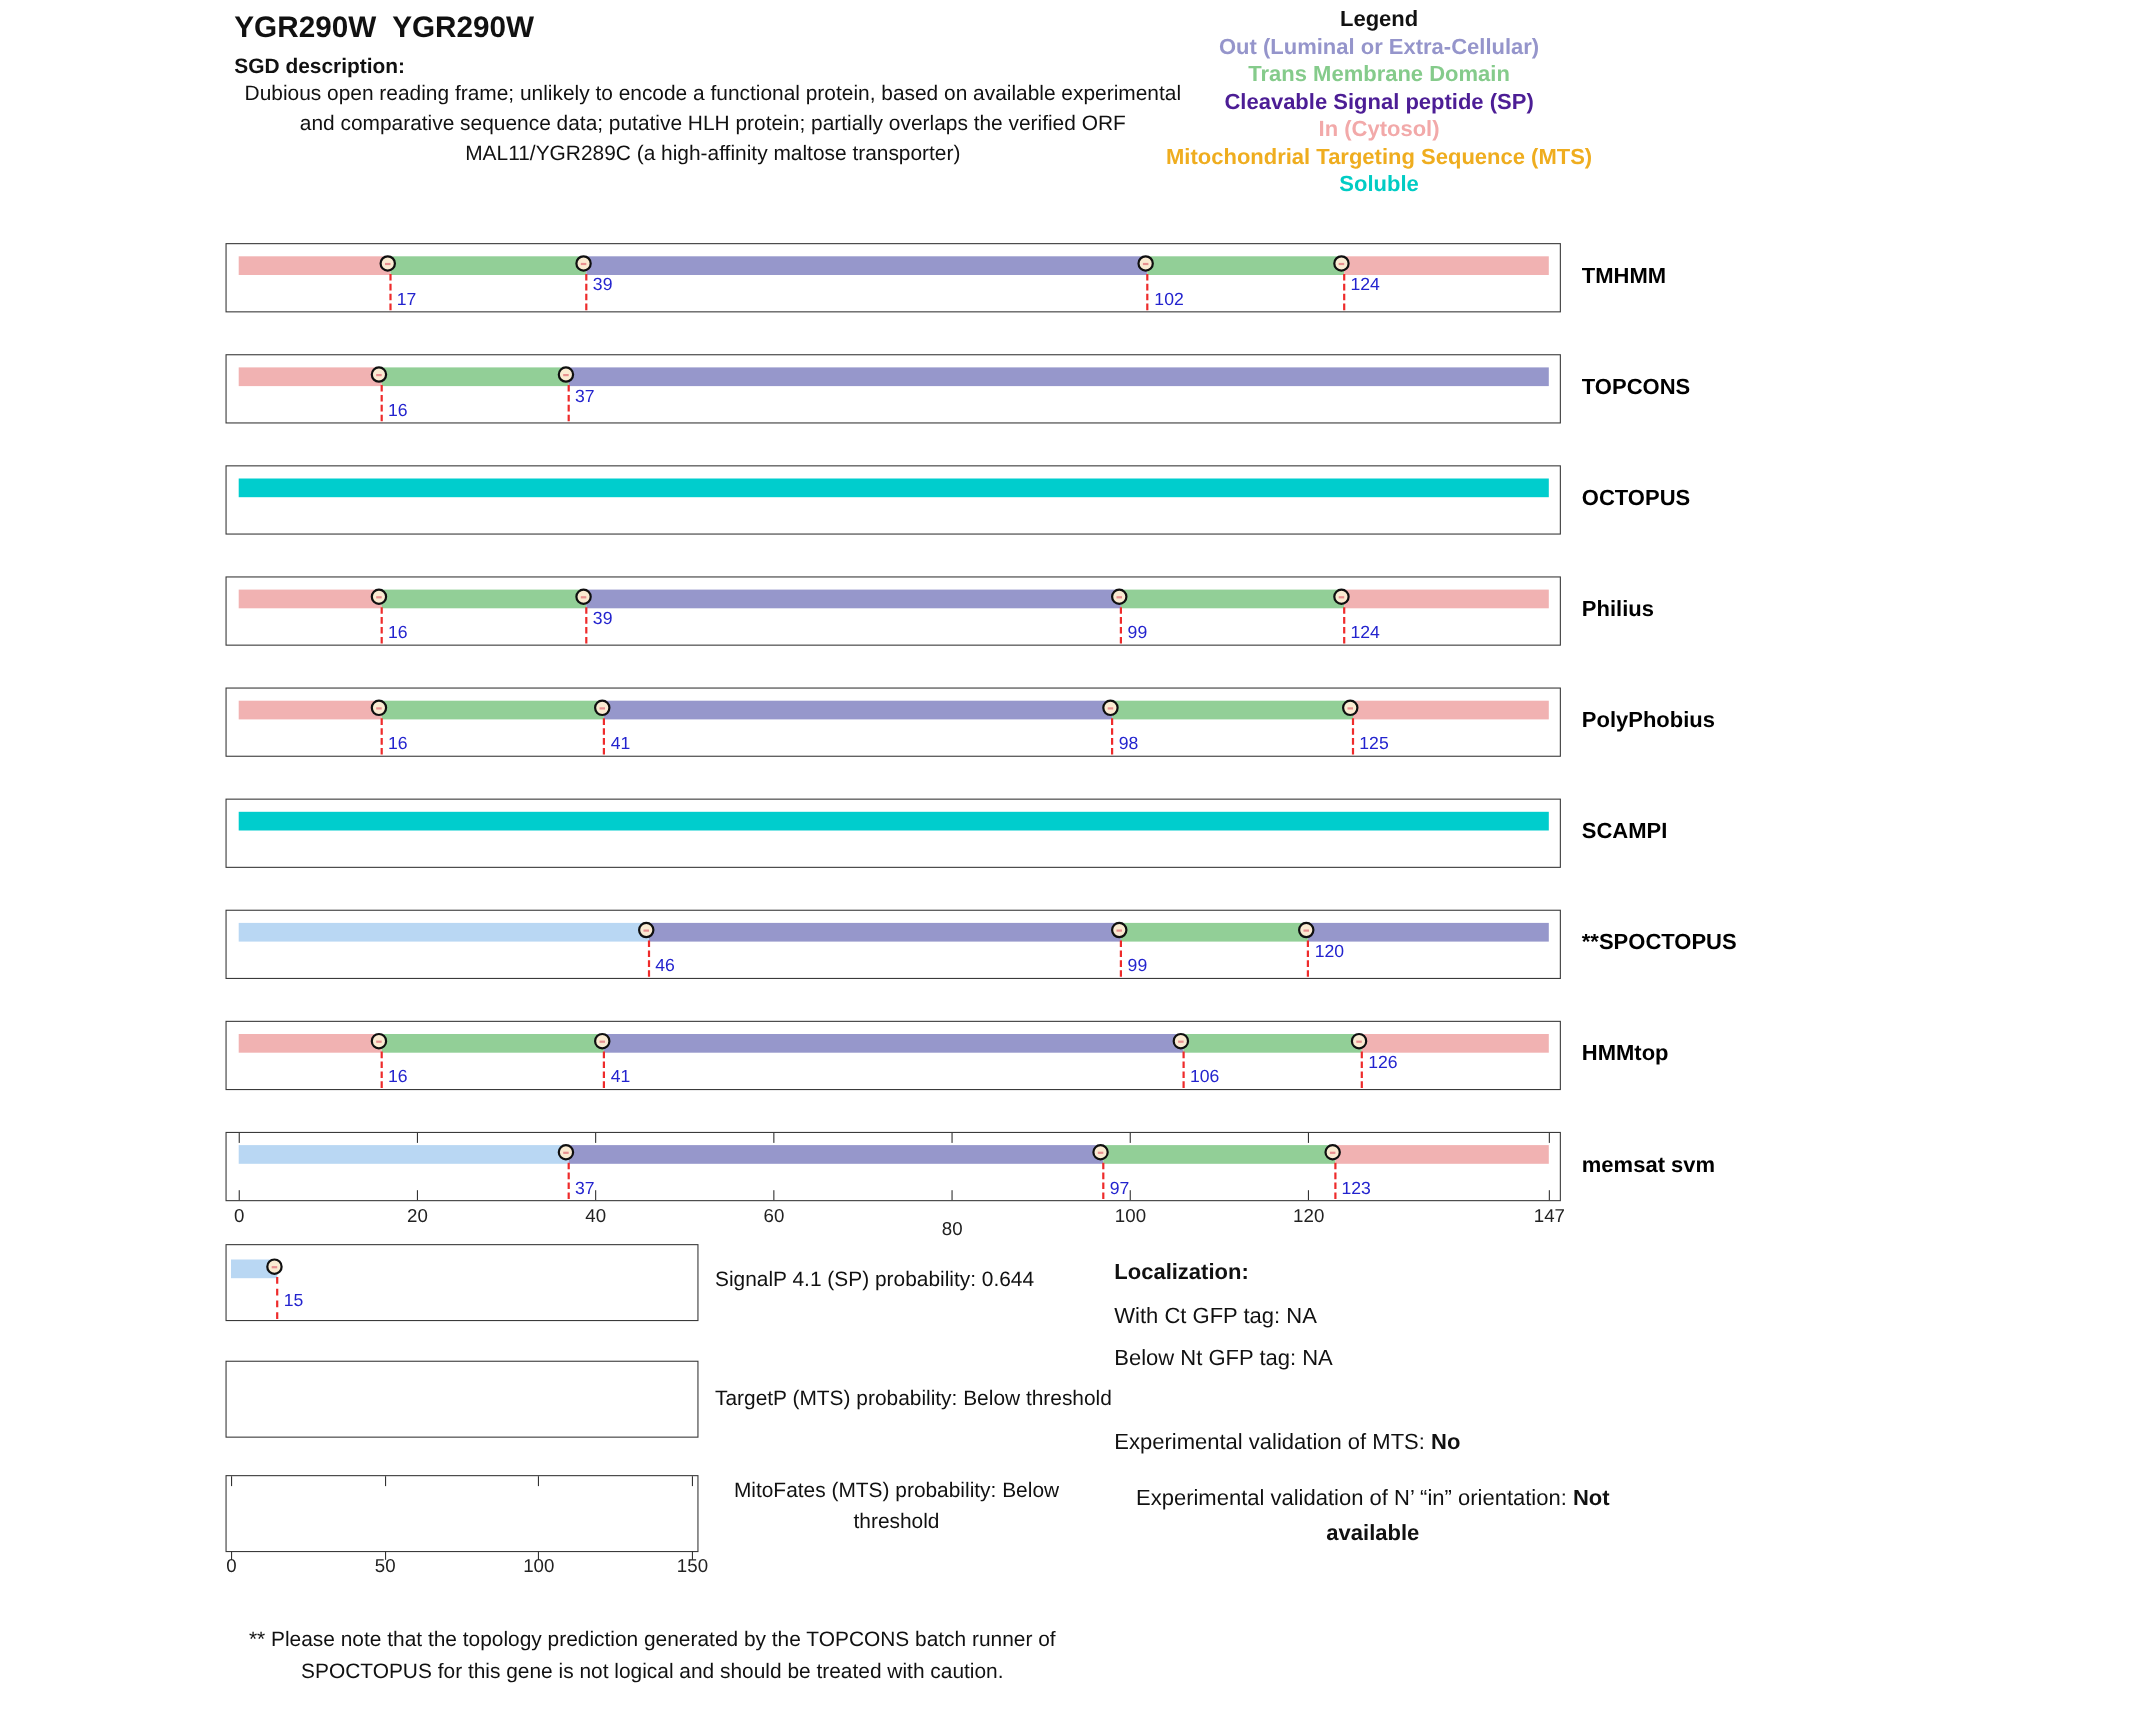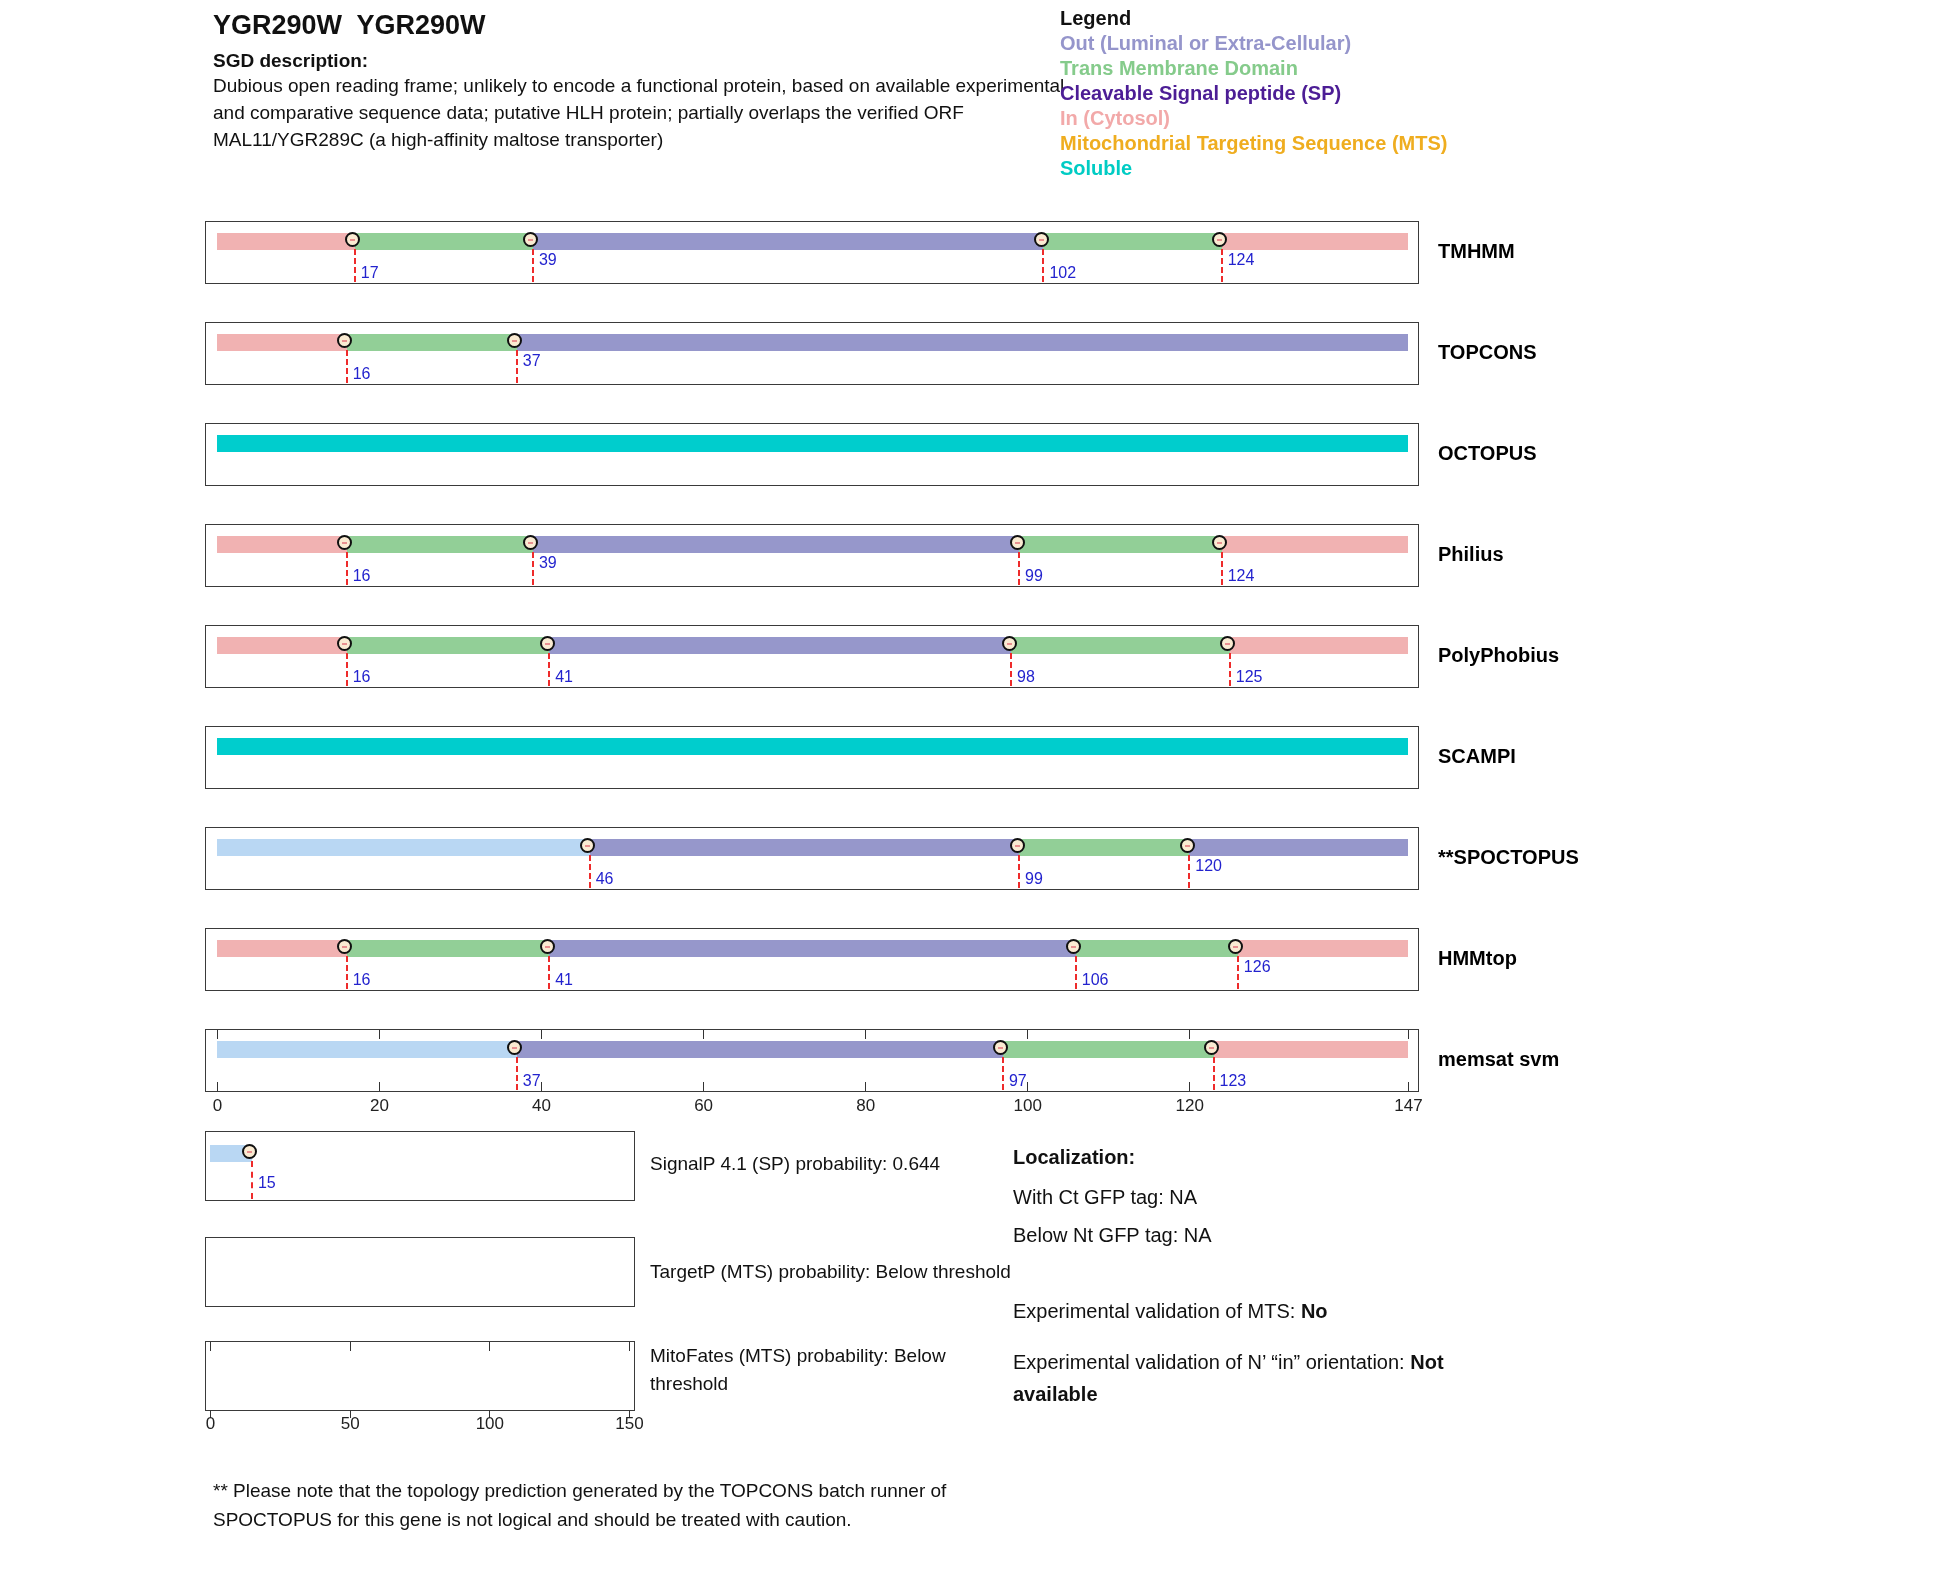--- a/index.html
+++ b/index.html
@@ -1,18 +1,18 @@
 <!DOCTYPE html>
 <html><head>
 <meta charset="utf-8">
 <style>
   * { margin:0; padding:0; box-sizing:border-box; }
   html,body { background:#ffffff; }
   body { font-family:"Liberation Sans", sans-serif; color:#111111; }
-  .page { position:relative; width:1950px; height:1573px; background:#ffffff; overflow:hidden; }
+  .page { position:relative; width:1950px; height:1573px; background:#ffffff; overflow:hidden;text-align:center; }
   .abs { position:absolute; }
 
   .title { left:213px; top:10px; font-size:27px; font-weight:bold; white-space:pre; }
   .sgd-label { left:213px; top:50px; font-size:19px; font-weight:bold; }
   .sgd-text { left:213px; top:72px; width:870px; font-size:19px; line-height:27px; }
 
   .legend { left:1060px; top:6px; }
   .legend-title { font-size:20px; font-weight:bold; line-height:25px; }
   .legend-item { font-size:20px; font-weight:bold; line-height:25px; white-space:nowrap; }
 
@@ -241,21 +241,21 @@
           <div class="blabel" style="left: 1013.55px; top: 42px;">123</div>
         </div>
         <div class="track-name">memsat svm</div>
       </div>
     </div>
   <div id="x-axis">
       <span class="axis-label" style="left: 12.5px;">0</span>
       <span class="axis-label" style="left: 174.541px;">20</span>
       <span class="axis-label" style="left: 336.582px;">40</span>
       <span class="axis-label" style="left: 498.622px;">60</span>
-      <span class="axis-label" style="left: 660.663px;">80</span>
+      <span class="axis-label" style="left: 660.663px; margin-top: 12px;">80</span>
       <span class="axis-label" style="left: 822.704px;">100</span>
       <span class="axis-label" style="left: 984.745px;">120</span>
       <span class="axis-label" style="left: 1203.5px;">147</span>
     </div>
 
   <div class="plot-box" id="plot-signalp">
       <div class="seg" style="top: 13px; left: 4px; width: 41.9px; background: rgb(185, 215, 243);"></div>
       <div class="bline" style="left: 44.9px; top: 29px; height: 38px;"></div>
       <div class="bcircle" style="left: 36.4px; top: 12px;"></div>
       <div class="blabel" style="left: 51.9px; top: 42px;">15</div>

